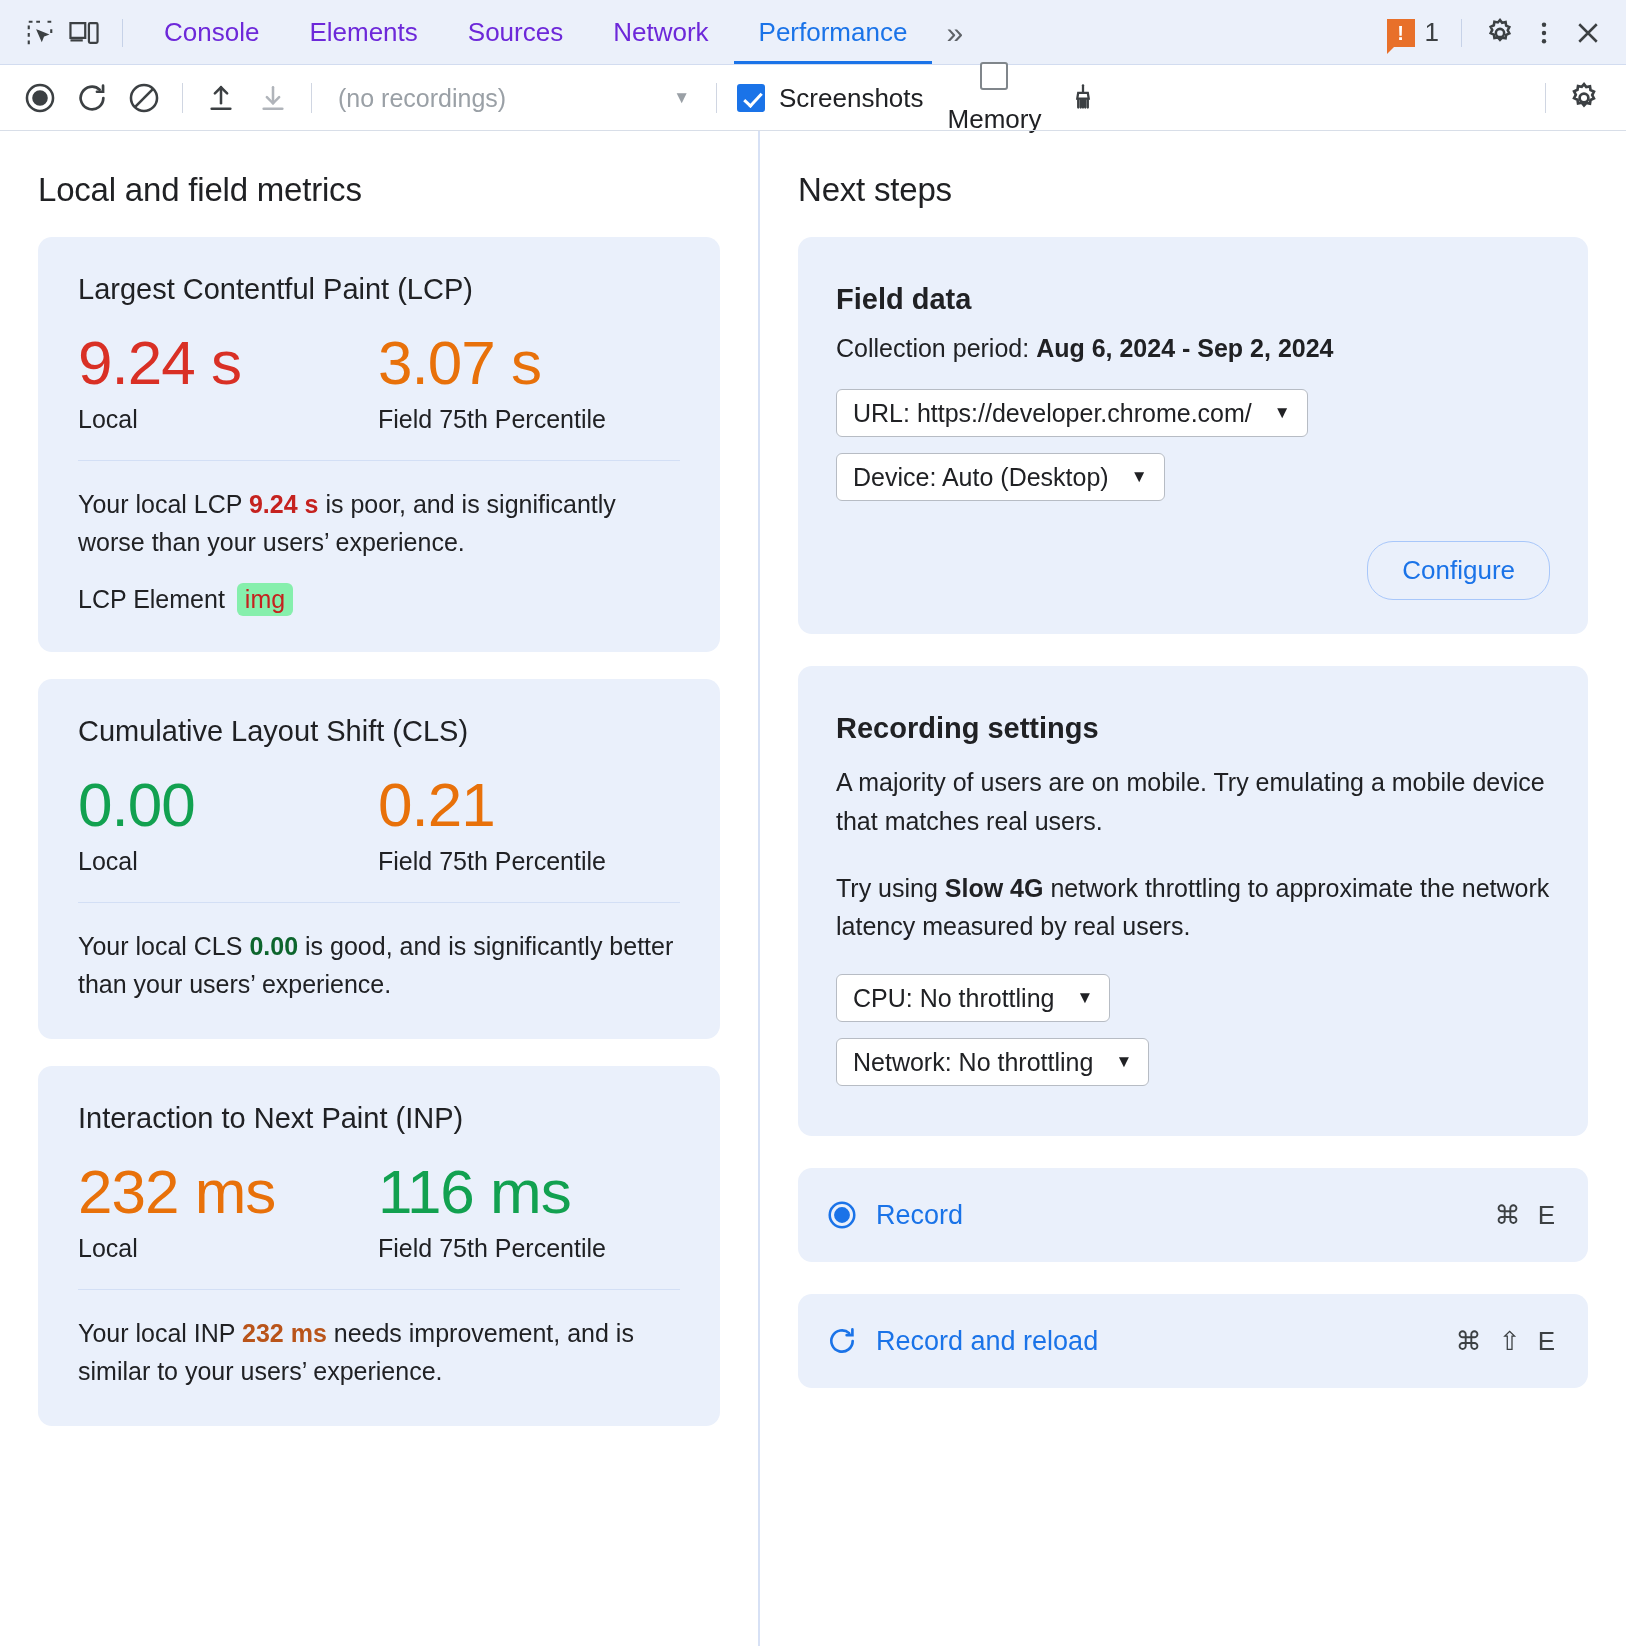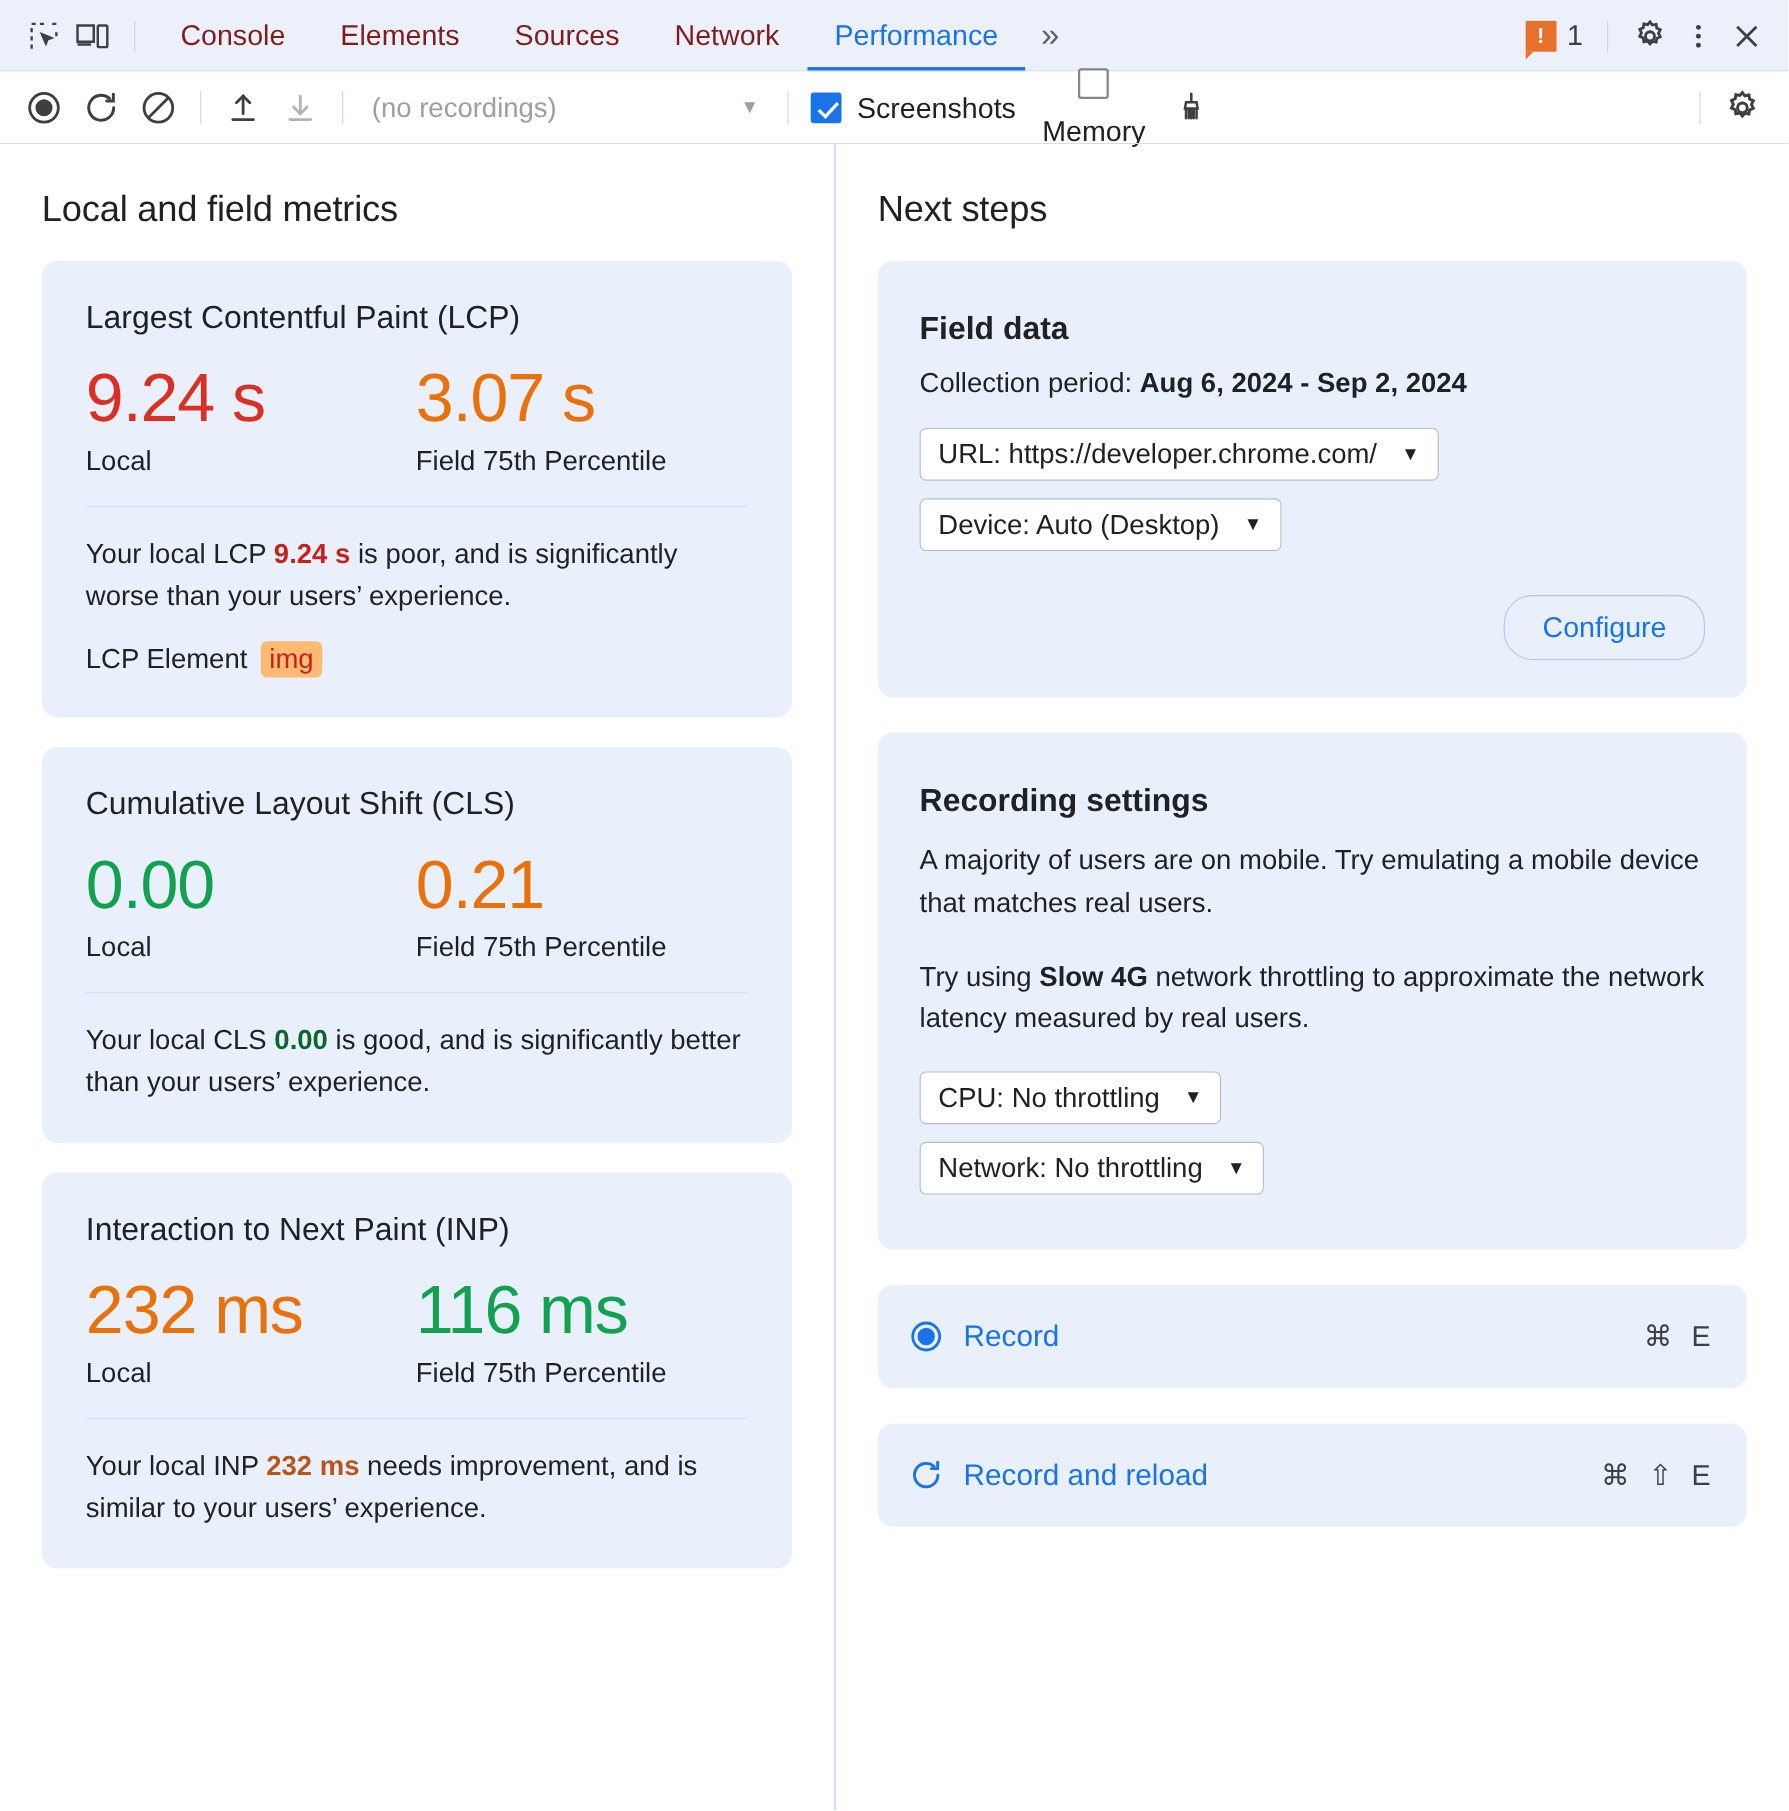--- a/index.html
+++ b/index.html
@@ -33,21 +33,21 @@
   }
   .tb-sep {
     width: 1px; height: 28px; background: #c6d2e8;
     margin: 0 16px; flex: 0 0 auto;
   }
   .tabs { display: flex; align-items: stretch; height: 65px; }
   .tab {
     display: flex; align-items: center;
     padding: 0 25px;
     font-size: 26px;
-    color: #7f1d1d;
+    color: #6d28d9;
     position: relative;
     white-space: nowrap;
   }
   .tab.active { color: #1a73e8; }
   .tab.active::after {
     content: "";
     position: absolute; left: 0; right: 0; bottom: 0;
     height: 4px; background: #1a73e8;
   }
   .tab-more {
@@ -157,21 +157,21 @@
   .card-rule { height: 1px; background: #d3dff5; margin: 26px 0 24px 0; }
   .card-body {
     font-size: 25px; line-height: 1.52; color: #202124;
   }
   .card-body .hl { font-weight: bold; }
   .lcp-element-row {
     margin-top: 22px; font-size: 25px; color: #202124;
     display: flex; align-items: center; gap: 12px;
   }
   .tag-chip {
-    background: #fdba74; border-radius: 6px;
+    background: #86efac; border-radius: 6px;
     padding: 2px 8px; font-size: 25px; color: #c5221f;
   }
 
   .c-red    { color: #d93025; }
   .c-orange { color: #e8710a; }
   .c-green  { color: #12a150; }
   .c-red-d    { color: #c5221f; }
   .c-orange-d { color: #b9541a; }
   .c-green-d  { color: #0d652d; }
 

